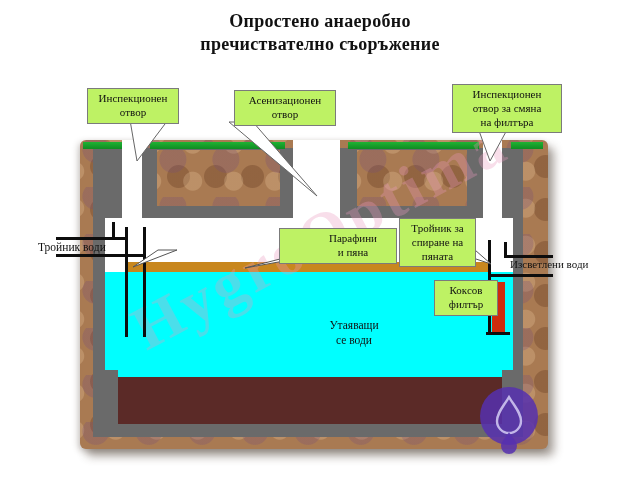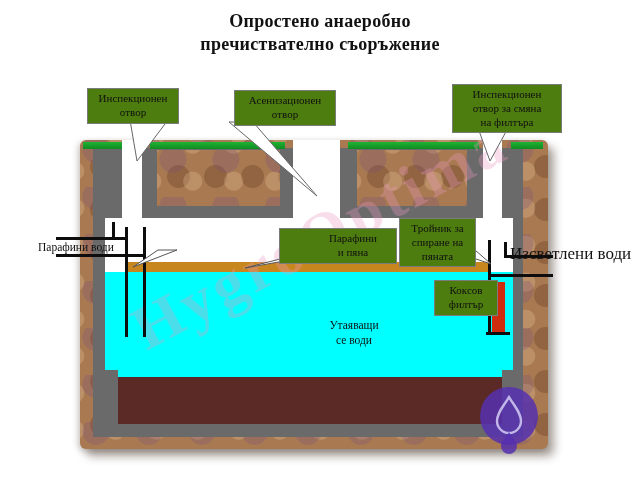--- a/index.html
+++ b/index.html
@@ -48,32 +48,32 @@
   #pOutBot{left:488px;top:274px;width:65px;height:3px;}
   #pFiltBot{left:486px;top:332px;width:24px;height:3px;}
   #filter{left:492px;top:282px;width:13px;height:50px;background:#ce2c0c;}
 
   
   #wm{left:20px;top:200px;width:600px;text-align:center;font-size:62px;font-weight:bold;
       letter-spacing:4px;color:rgba(232,152,190,.32);transform:rotate(-28deg);
       transform-origin:50% 50%;pointer-events:none;}
 
   
-  .callout{background:#4d7c0f;border:1px solid #7b7b7b;text-align:center;font-size:11px;
+  .callout{background:#bef264;border:1px solid #7b7b7b;text-align:center;font-size:11px;
            line-height:1.25;padding:3px 2px;}
   #b1{left:87px;top:88px;width:86px;}
   #b2{left:234px;top:90px;width:96px;}
   #b3{left:452px;top:84px;width:104px;}
   #b4{left:152px;top:218px;width:129px;}
   #b5{left:279px;top:228px;width:82px;padding-left:32px;}
   #b6{left:399px;top:218px;width:71px;}
   #b7{left:424px;top:280px;width:58px;margin-left:10px;}
   .lbl{font-size:11.5px;}
   #lblIn{left:38px;top:241px;}
-  #lblOut{left:510px;top:244px;font-size:17px;}
+  #lblOut{left:510px;top:258px;font-size:11px;}
   #lblWater{left:318px;top:318px;width:72px;text-align:center;line-height:1.3;}
   #lblSludge{left:138px;top:392px;width:124px;text-align:center;line-height:1.25;}
 
   #tails{left:0;top:0;}
   #logo{left:478px;top:385px;}
 </style>
 </head>
 <body>
 
 <div id="stage">
@@ -135,21 +135,21 @@
 отвор за смяна
 на филтъра</div>
   <div id="b5" class="abs callout pre">Парафини
 и пяна</div>
   <div id="b6" class="abs callout pre">Тройник за
 спиране на
 пяната</div>
   <div id="b7" class="abs callout pre">Коксов
 филтър</div>
 
-  <div id="lblIn" class="abs lbl">Парафини води</div>
+  <div id="lblIn" class="abs lbl">Тройник води</div>
   <div id="lblOut" class="abs lbl">Изсветлени води</div>
   <div id="lblWater" class="abs lbl pre">Утаяващи
 се води</div>
 
   <svg id="logo" class="abs" width="64" height="75">
     <circle cx="31" cy="31" r="29" fill="rgba(86,48,175,0.85)"></circle>
     <path d="M31 12 C25 22 19 28 19 36 A12 12 0 0 0 43 36 C43 28 37 22 31 12 Z" fill="none" stroke="rgba(205,196,240,0.9)" stroke-width="2.4"></path>
     <path d="M31 47 C27.5 53 23 56.5 23 61 A8 8 0 0 0 39 61 C39 56.5 34.5 53 31 47 Z" fill="rgba(86,48,175,0.85)"></path>
   </svg>
 

